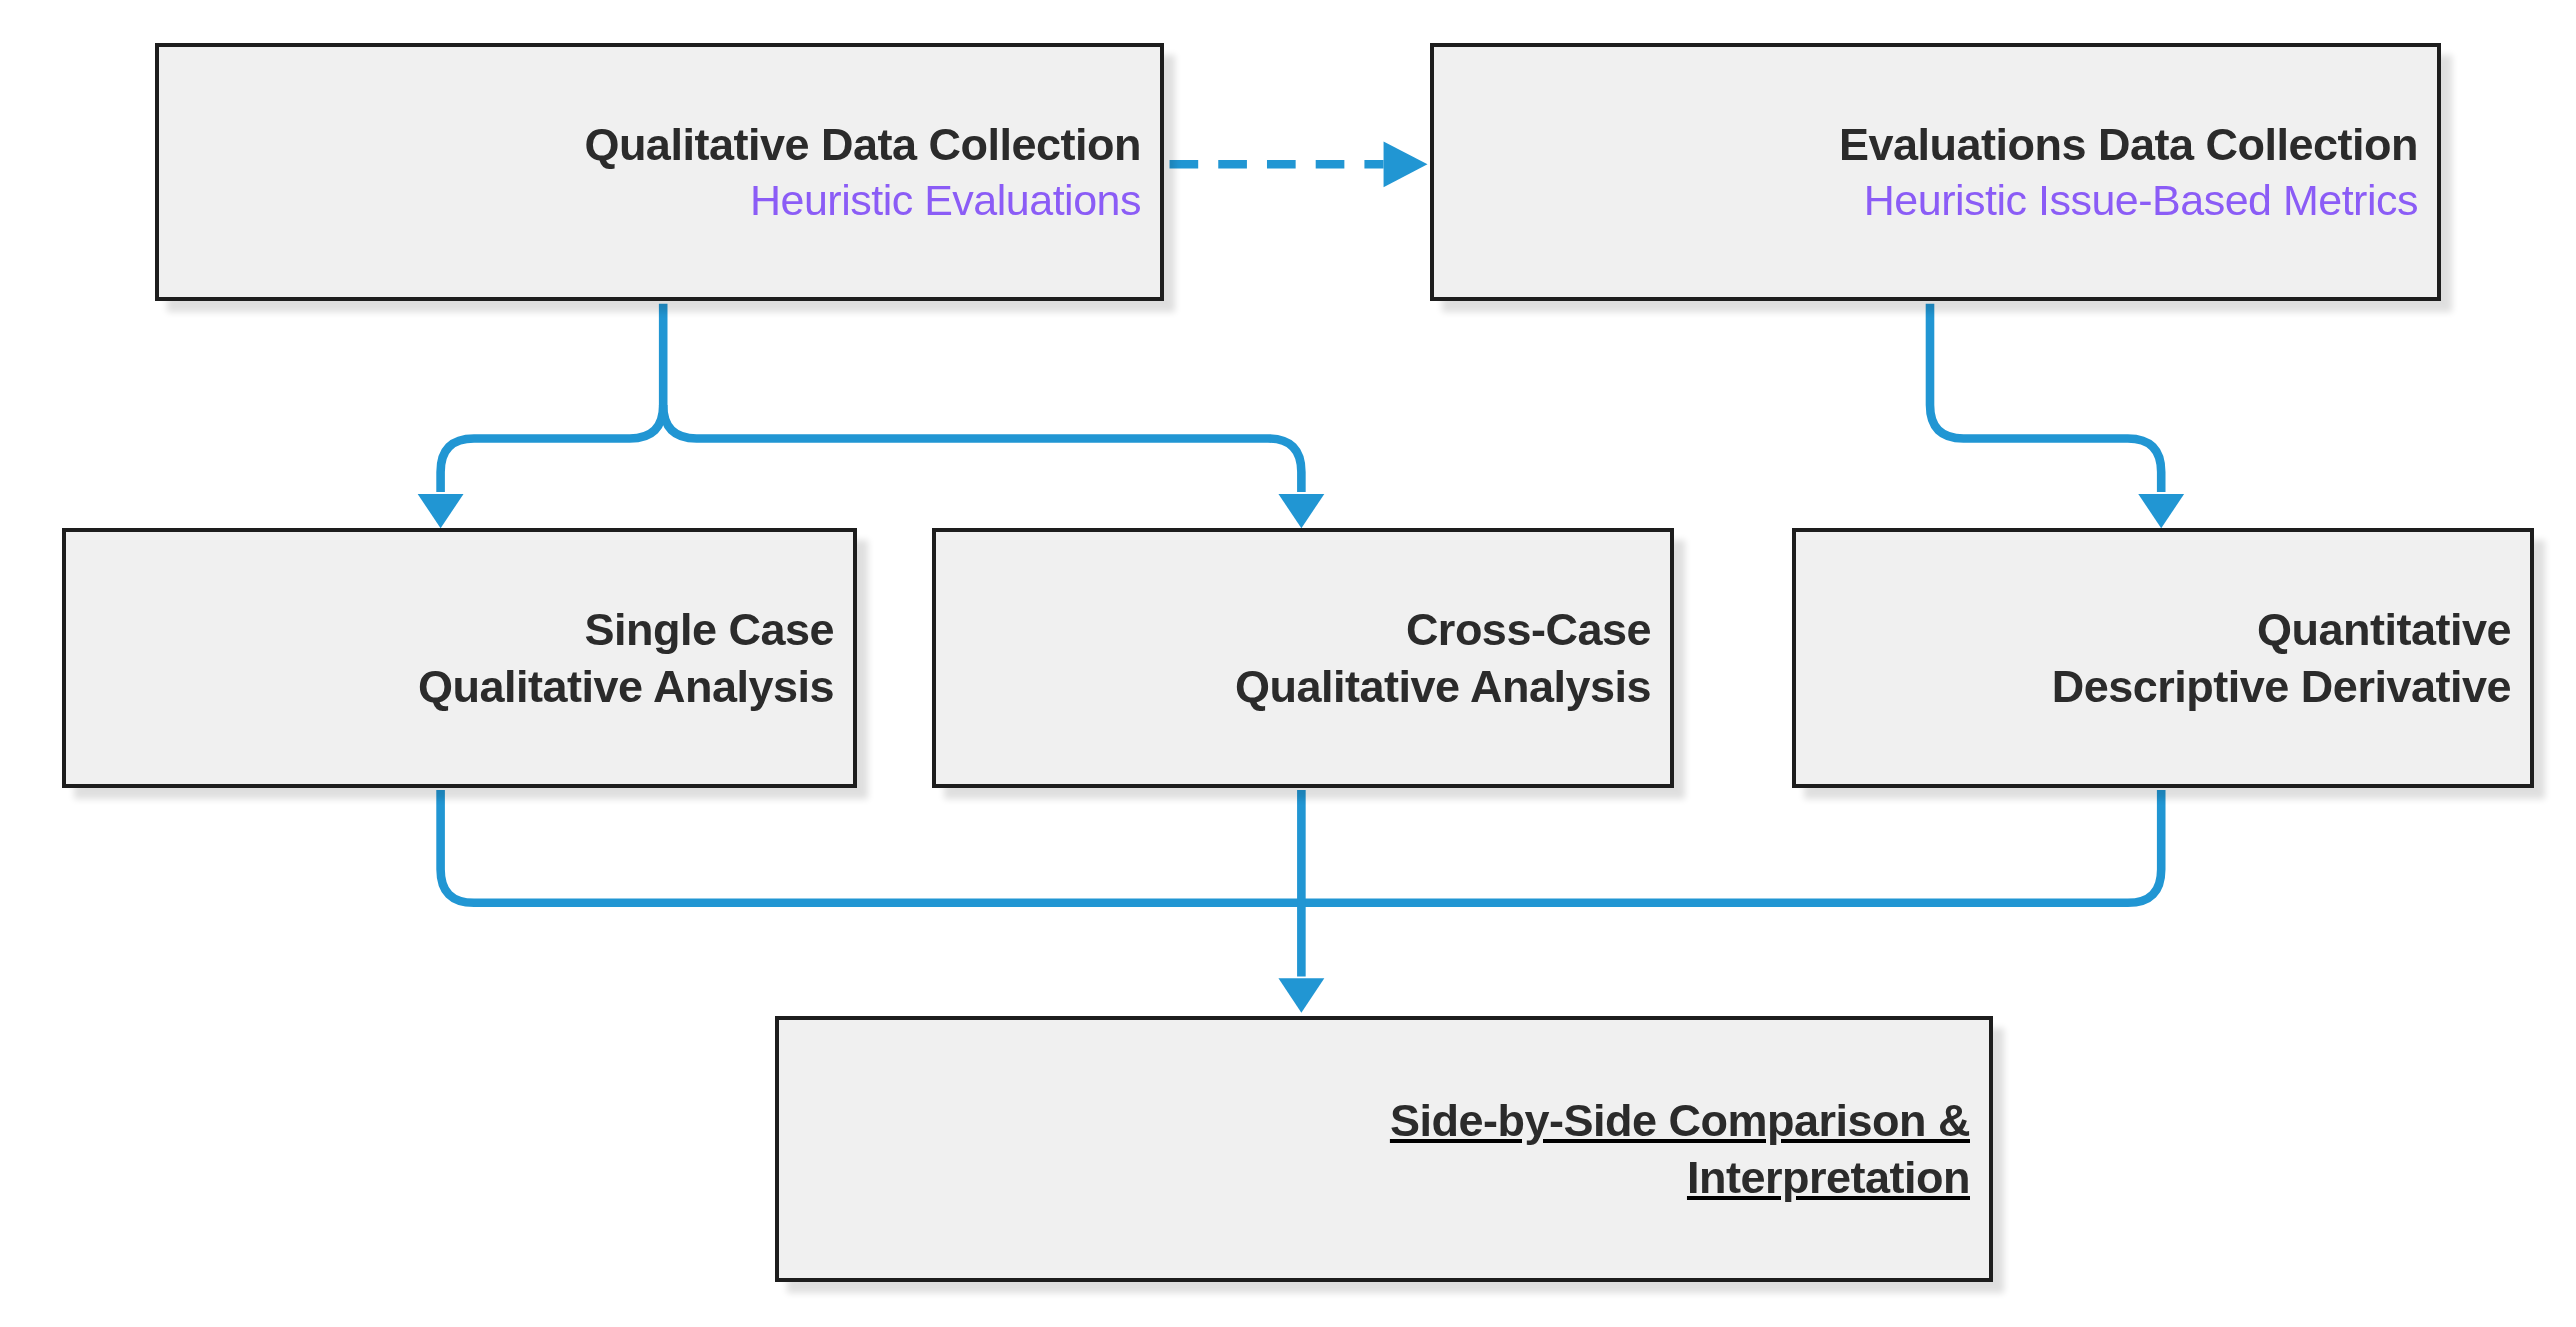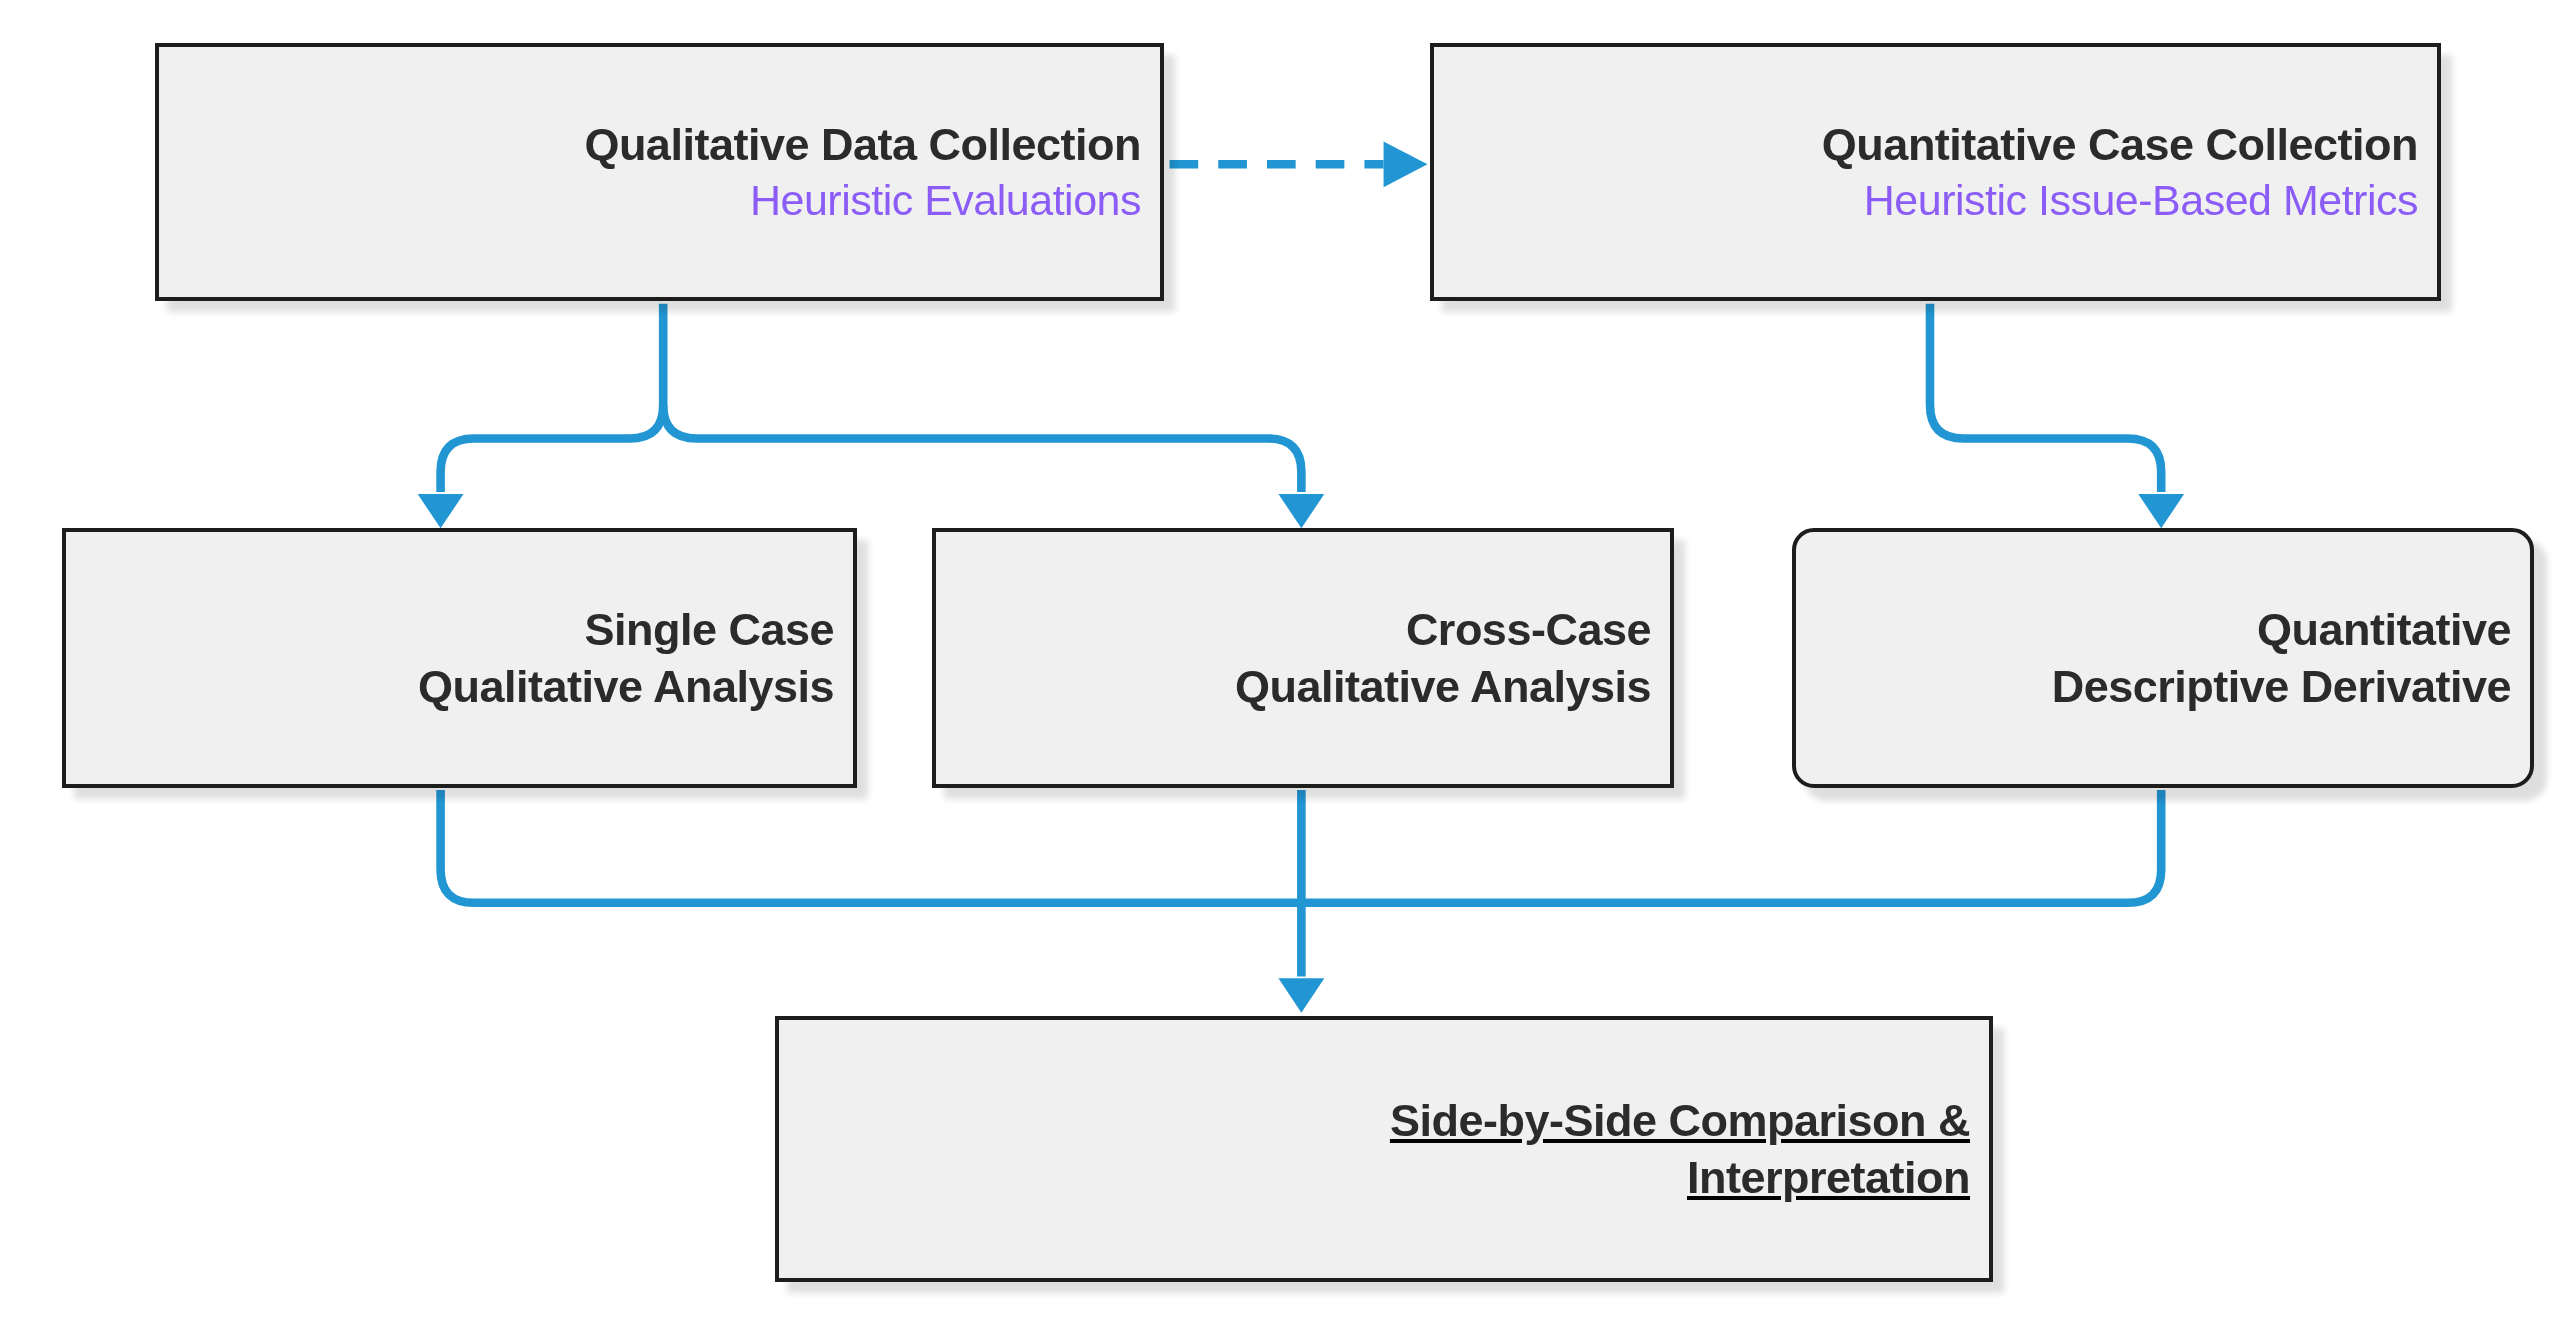--- a/index.html
+++ b/index.html
@@ -37,21 +37,21 @@
     color:var(--text);letter-spacing:-0.5px;
   }
   .subtitle{
     font-weight:400;font-size:43px;line-height:1.27;
     color:#8b5cf6;letter-spacing:-0.5px;
   }
   #node-qual   {left:155px; top:43px;  width:1009px;height:258px;}
   #node-quant  {left:1430px;top:43px;  width:1011px;height:258px;}
   #node-single {left:62px;  top:528px; width:795px; height:260px;}
   #node-cross  {left:932px; top:528px; width:742px; height:260px;}
-  #node-qstats {left:1792px;top:528px; width:742px; height:260px;border-radius:22px;}
+  #node-qstats {left:1792px;top:528px; width:742px; height:260px;}
   #node-compare{left:775px; top:1016px;width:1218px;height:266px;text-decoration:underline;}
 </style>
 </head>
 <body>
 
 <div id="canvas">
 
   <svg id="edges" viewBox="0 0 2696 1389">
 
     <path class="edge dashed" d="M 1224 172 L 1448 172"></path>
@@ -70,21 +70,21 @@
     <path class="edge" d="M 1362 827 L 1362 1022"></path>
     <polygon class="arrowhead" points="1338,1024 1386,1024 1362,1060"></polygon>
   </svg>
 
   <div class="node" id="node-qual">
     <div class="title">Qualitative Data Collection</div>
     <div class="subtitle">Heuristic Evaluations</div>
   </div>
 
   <div class="node" id="node-quant">
-    <div class="title">Quantitative Case Collection</div>
+    <div class="title">Evaluations Data Collection</div>
     <div class="subtitle">Heuristic Issue-Based Metrics</div>
   </div>
 
   <div class="node" id="node-single">
     <div class="title">Single Case</div>
     <div class="title">Qualitative Analysis</div>
   </div>
 
   <div class="node" id="node-cross">
     <div class="title">Cross-Case</div>

